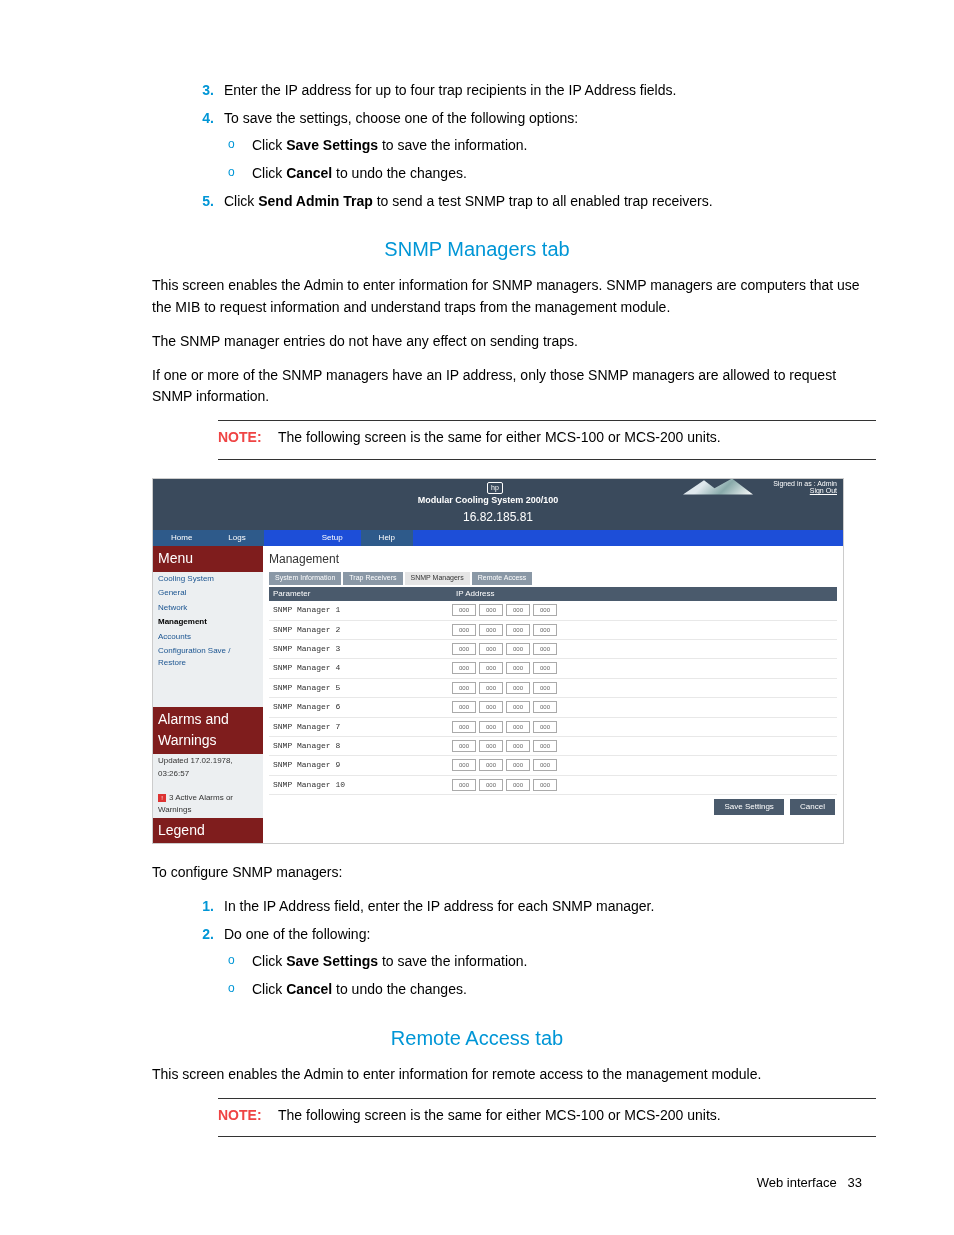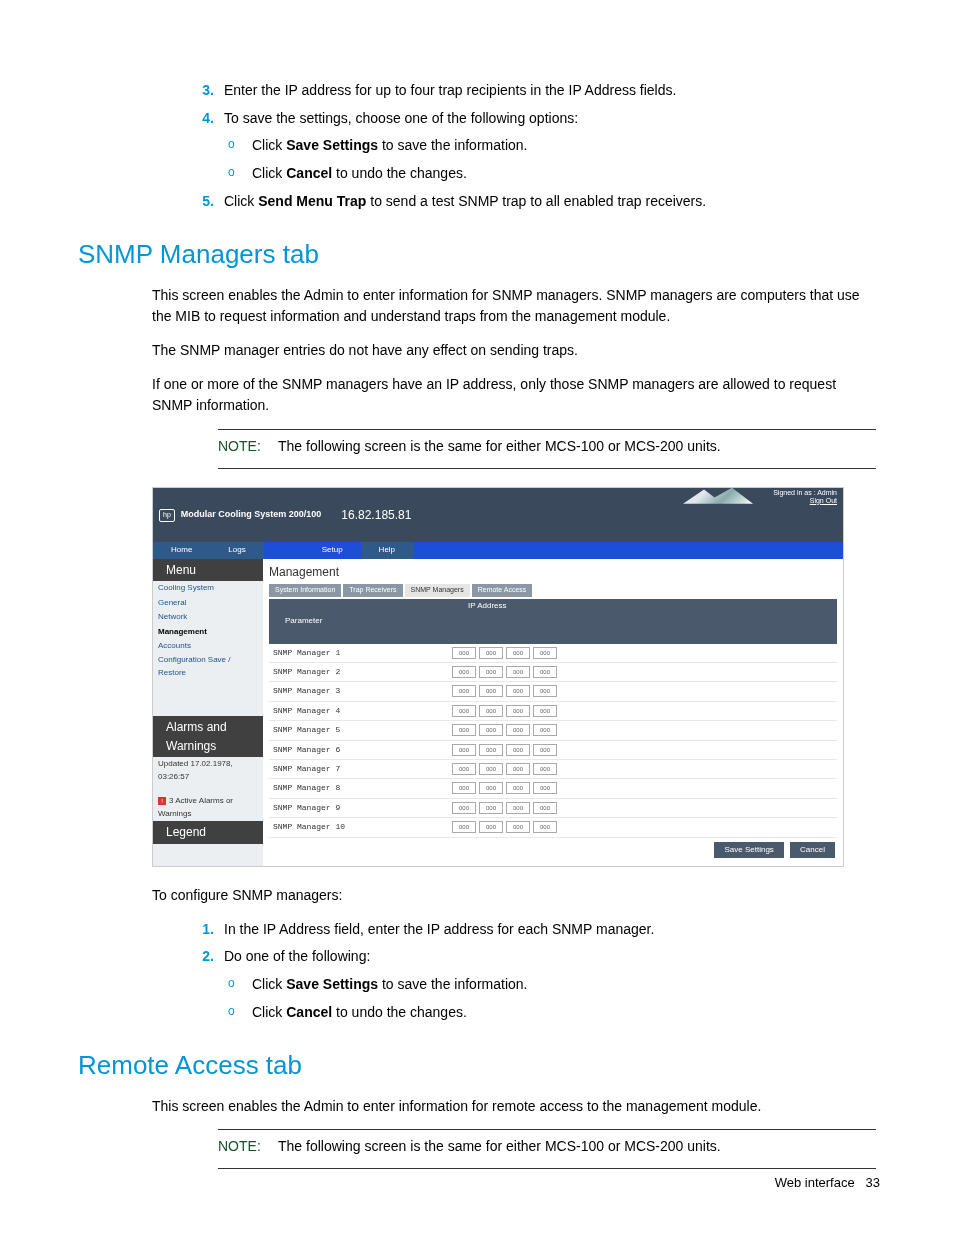--- a/index.html
+++ b/index.html
@@ -3,52 +3,52 @@
 <meta charset="utf-8">
 <style>
   html,body{margin:0;padding:0;background:#fff;color:#000;font-family:Arial,Helvetica,sans-serif;}
   .page{width:954px;height:1235px;position:relative;box-sizing:border-box;padding:80px 78px 0 78px;font-size:14px;line-height:1.55;}
   .list-ol{margin:0 0 14px 0;padding-left:110px;}
   .li{display:flex;margin-bottom:6px;}
   .li .num{width:26px;flex-shrink:0;color:#0096d6;font-weight:bold;text-align:right;margin-right:10px;}
   .li .txt{flex:1;}
   .sub{padding-left:40px;}
   .sub .bul{width:18px;flex-shrink:0;color:#0096d6;font-size:12px;margin-right:6px;}
-  h2{color:#0096d6;font-weight:normal;font-size:26px;margin:22px 0 10px 0;}
+  h2{color:#0096d6;font-weight:normal;font-size:20px;margin:22px 0 10px 0;text-align:center;}
   .body-p{margin:0 0 12px 74px;}
   .note-rule{border:none;border-top:1px solid #333;margin:10px 0 6px 140px;}
   .note-row{display:flex;margin-left:140px;margin-bottom:4px;}
-  .note-lbl{color:#14532d;font-weight:normal;width:60px;flex-shrink:0;}
-  .footer{position:absolute;bottom:42px;right:74px;font-size:13px;}
+  .note-lbl{color:#ef4444;font-weight:bold;width:60px;flex-shrink:0;}
+  .footer{position:absolute;bottom:42px;right:92px;font-size:13px;}
   
   .shot{border:1px solid #ccc;margin:18px 0 18px 74px;font-size:8px;font-family:Arial,sans-serif;width:690px;}
-  .shot-top{background:#3a4a5c;color:#fff;display:flex;align-items:center;padding:18px 6px;position:relative;}
+  .shot-top{background:#3a4a5c;color:#fff;display:flex;align-items:center;padding:3px 6px;position:relative;flex-direction:column;}
   .hp-logo{display:inline-block;border:1px solid #fff;border-radius:2px;padding:0 3px;font-size:7px;margin-right:6px;}
   .topbar-title{font-weight:bold;font-size:9px;margin-right:20px;}
   .topbar-ip{font-size:12px;}
   .top-right{position:absolute;right:6px;top:1px;text-align:right;font-size:7px;line-height:1.1;}
   .mountain{position:absolute;right:90px;top:0;width:70px;height:16px;background:linear-gradient(135deg,#dfe8ed 30%,#8aa 60%,#fff 100%);clip-path:polygon(0 100%,30% 10%,45% 60%,70% 0%,100% 100%);}
   .tabbar{background:#1d4ed8;display:flex;}
   .tab{padding:2px 18px;color:#fff;cursor:pointer;font-size:8px;}
   .tab.dk{background:#2e5a8a;}
   .gap{width:40px;}
   .shot-body{display:flex;background:#fff;}
   .side{width:110px;background:#eceff1;}
-  .side-hdr{background:#404040;color:#fff;padding:2px 13px;font-size:12px;}
+  .side-hdr{background:#7f1d1d;color:#fff;padding:2px 5px;font-size:14px;}
   .side-a{color:#1a5490;padding:1px 5px;cursor:pointer;}
   .side-a.bold{font-weight:bold;color:#000;}
   .side-txt{padding:1px 5px;color:#333;}
   .warn-ico{display:inline-block;width:8px;height:8px;background:#d33;color:#fff;font-size:6px;text-align:center;line-height:8px;margin-right:3px;}
   .main{flex:1;padding:4px 6px;}
   .main-title{font-size:12px;color:#333;margin-bottom:3px;}
   .subtabs{display:flex;gap:2px;margin-bottom:2px;}
   .st{background:#8a98a6;color:#fff;padding:1px 6px;font-size:7px;cursor:pointer;}
   .st.act{background:#e5e5e5;color:#333;}
   .grid-hdr{display:flex;background:#4a5a6c;color:#fff;}
-  .gh1{width:175px;padding:16px 4px;margin-left:12px;}
+  .gh1{width:175px;padding:1px 4px;}
   .gh2{flex:1;padding:1px 4px;}
   .grow{display:flex;border-bottom:1px solid #e8e8e8;align-items:center;padding:1px 0;}
   .gc1{width:175px;padding:2px 4px;color:#333;font-family:Liberation Mono, monospace;}
   .ipbox{display:inline-block;width:22px;height:10px;border:1px solid #aaa;margin-right:3px;font-size:6px;text-align:center;line-height:10px;color:#666;}
   .btn-row{text-align:right;padding:4px 2px;}
   .sbtn{display:inline-block;background:#4a5a6c;color:#fff;padding:2px 10px;font-size:8px;margin-left:4px;cursor:pointer;}
 </style>
 </head>
 <body>
 
@@ -66,21 +66,21 @@
     <div class="li sub">
         <span class="bul">o</span>
         <span class="txt"><span>Click </span><b>Save Settings</b><span> to save the information.</span></span>
       </div>
     <div class="li sub">
         <span class="bul">o</span>
         <span class="txt"><span>Click </span><b>Cancel</b><span> to undo the changes.</span></span>
       </div>
     <div class="li">
         <span class="num">5.</span>
-        <span class="txt"><span>Click </span><b>Send Menu Trap</b><span> to send a test SNMP trap to all enabled trap receivers.</span></span>
+        <span class="txt"><span>Click </span><b>Send Admin Trap</b><span> to send a test SNMP trap to all enabled trap receivers.</span></span>
       </div>
   </div>
 
   <h2>SNMP Managers tab</h2>
   <p class="body-p">This screen enables the Admin to enter information for SNMP managers. SNMP managers are computers that use the MIB to request information and understand traps from the management module.</p>
   <p class="body-p">The SNMP manager entries do not have any effect on sending traps.</p>
   <p class="body-p">If one or more of the SNMP managers have an IP address, only those SNMP managers are allowed to request SNMP information.</p>
 
   <hr class="note-rule">
   <div class="note-row">

